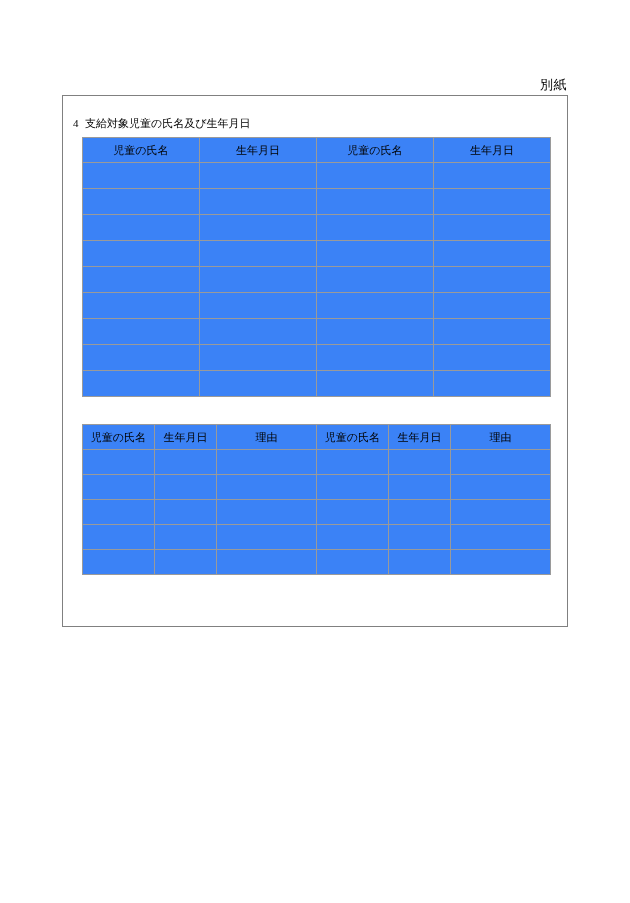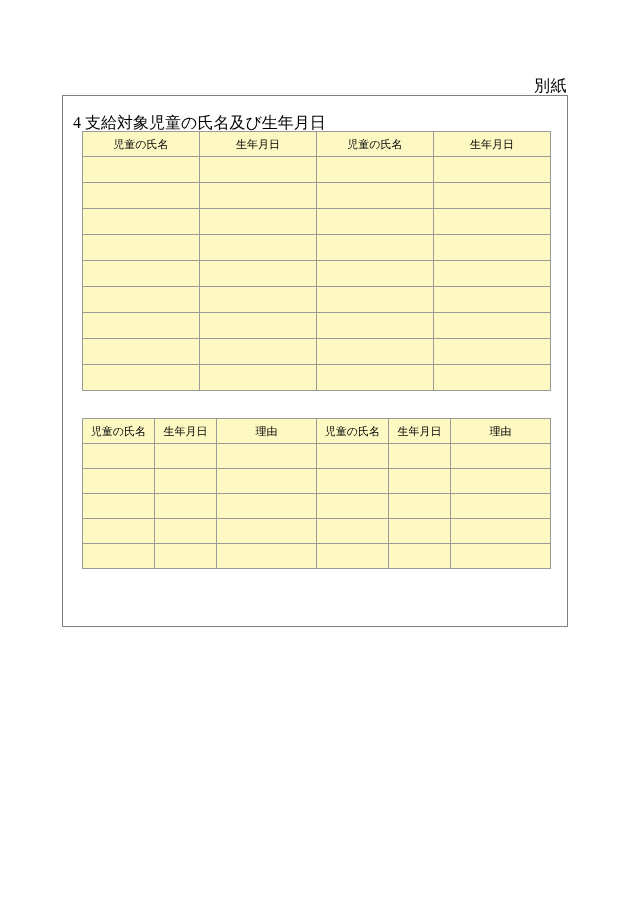--- a/index.html
+++ b/index.html
@@ -20,58 +20,59 @@
     left: 0;
     top: 0;
     width: 630px;
     height: 903px;
     background: #ffffff;
   }
   .corner-label {
     position: absolute;
     right: 63px;
     top: 76px;
-    font-size: 16px;
+    font-size: 13px;
     letter-spacing: 0.5px;
     white-space: nowrap;
   }
   .form-frame {
     position: absolute;
     left: 62px;
     top: 95px;
     width: 506px;
     height: 532px;
     border: 1px solid #808080;
     box-sizing: border-box;
     background: #ffffff;
   }
   .section {
     position: absolute;
     left: 0;
     width: 100%;
   }
   .section-title {
-    font-size: 16px;
+    font-size: 11px;
     line-height: 16px;
     white-space: nowrap;
   }
   .section-title .num {
     display: inline-block;
     width: 22px;
     padding-left: 10px;
     box-sizing: border-box;
   }
   .sec1 { top: 19px; }
   .sec2 { top: 322px; }
 
   table.grid {
     border-collapse: collapse;
     table-layout: fixed;
     margin-left: 19px;
-    background: #fef9c3;
+    margin-top: 6px;
+    background: #3b82f6;
   }
   table.grid td, table.grid th {
     border: 1px solid #9a9a9a;
     height: 25px;
     padding: 0;
     font-size: 11px;
     font-weight: normal;
     text-align: center;
     vertical-align: middle;
     line-height: 25px;

